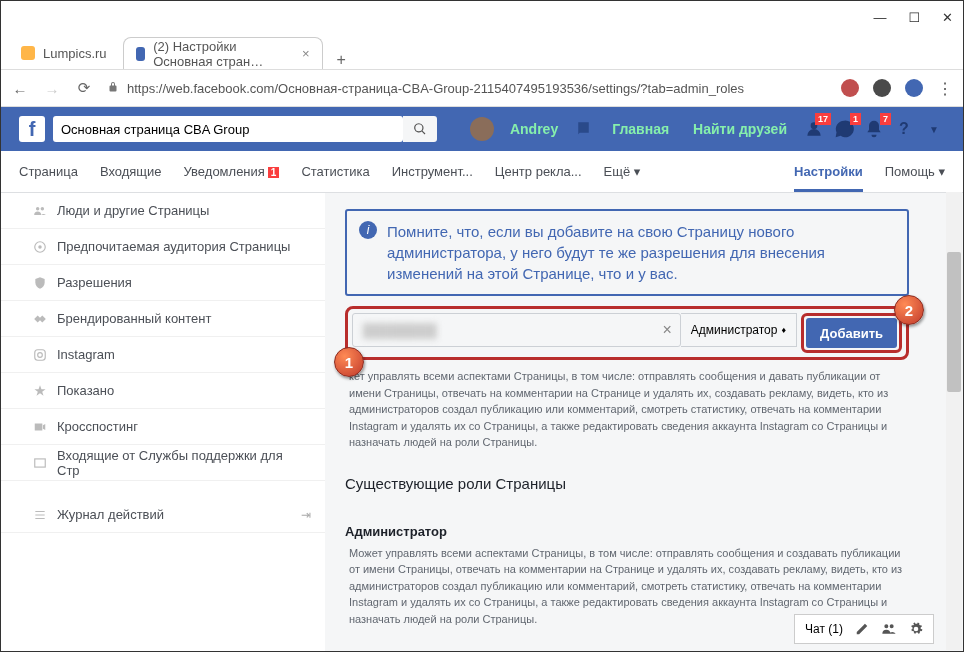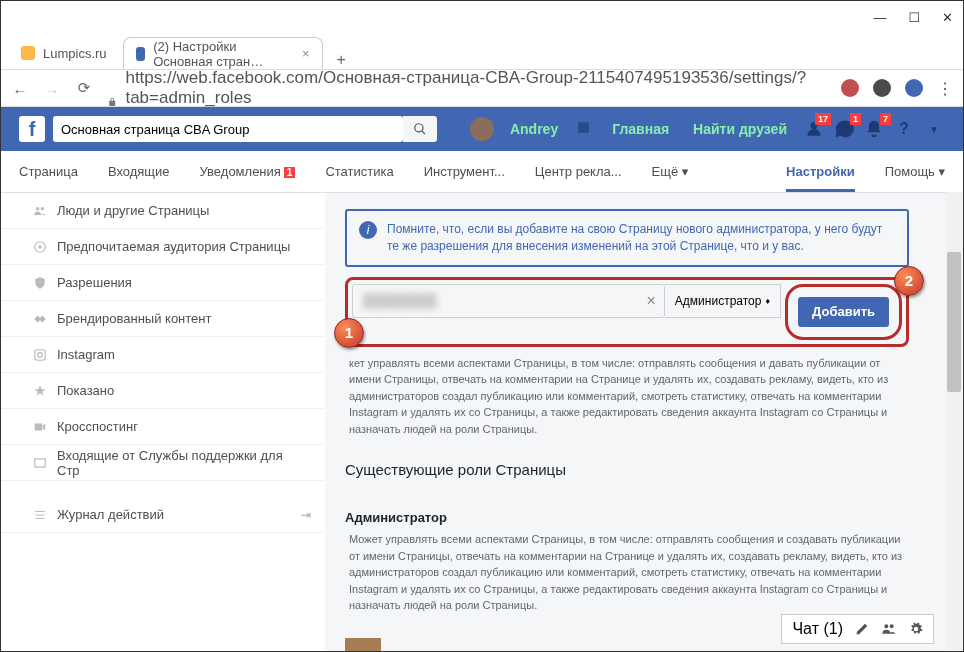--- a/index.html
+++ b/index.html
@@ -7,67 +7,67 @@
 .titlebar{height:32px;display:flex;align-items:center;justify-content:flex-end;padding:0 10px;gap:22px}
 .titlebar span{font-size:13px;color:#333}
 .tabbar{height:36px;display:flex;align-items:flex-end;padding:0 8px;gap:4px}
 .tab{height:32px;display:flex;align-items:center;padding:0 12px;gap:8px;border-radius:8px 8px 0 0;font-size:13px;color:#555;max-width:200px}
 .tab.active{background:#fff;border:1px solid #ccc;border-bottom:none}
 .tab-fav{width:14px;height:14px;border-radius:3px}
 .fav-l{background:#ffb648}
 .fav-f{background:#4267b2}
 .addrbar{height:38px;display:flex;align-items:center;padding:0 10px;gap:14px;border-bottom:1px solid #ddd;border-top:1px solid #ddd}
 .navbtn{width:18px;height:18px;display:flex;align-items:center;justify-content:center;color:#666;font-size:15px}
-.url{flex:1;display:flex;align-items:flex-end;gap:8px;font-size:17px;color:#555}
+.url{flex:1;display:flex;align-items:flex-start;gap:8px;font-size:13px;color:#555}
 .lock{width:12px;height:12px}
 .ext{width:18px;height:18px;border-radius:50%}
 .e1{background:#c14f4f}
 .e2{background:#4a4a4a}
 .e3{background:#4267b2}
 .dots{font-size:16px;color:#555}
 .fbhead{height:44px;background:#4267b2;display:flex;align-items:center;padding:0 18px;gap:8px}
 .fblogo{width:26px;height:26px;background:#fff;color:#4267b2;font-weight:bold;font-size:20px;display:flex;align-items:center;justify-content:center;border-radius:3px}
 .searchbox{flex:0 0 350px;height:26px;background:#fff;border-radius:3px;display:flex;padding:0 8px}
 .searchbox input{flex:1;border:none;outline:none;font-size:13px}
 .sbtn{width:34px;height:26px;background:#f5f6f7;display:flex;align-items:center;justify-content:center;margin-left:-8px;margin-right:auto;border-radius:0 3px 3px 0}
 .fblink{color:#86efac;font-size:14px;font-weight:600;padding:0 8px}
 .avatar{width:24px;height:24px;border-radius:50%;background:#8a6d5a}
 .notif{position:relative;width:22px;height:22px;display:flex;align-items:center;justify-content:center}
 .badge{position:absolute;top:-5px;right:-6px;background:#fa3e3e;color:#fff;font-size:9px;padding:1px 3px;border-radius:0;font-weight:bold}
-.pagenav{height:42px;background:#fff;border-bottom:1px solid #dddfe2;display:flex;align-items:center;padding:0 18px;gap:30px}
+.pagenav{height:42px;background:#fff;border-bottom:1px solid #dddfe2;display:flex;align-items:center;padding:0 18px;gap:22px}
 .pnav{font-size:13px;color:#4b4f56;position:relative}
 .pnav.sel{color:#4267b2;font-weight:600}
 .pnav.sel::after{content:'';position:absolute;bottom:-13px;left:0;right:0;height:3px;background:#4267b2}
 .nbadge{background:#fa3e3e;color:#fff;font-size:10px;padding:0 3px;margin-left:3px;font-weight:bold}
 .body{display:flex;height:calc(100% - 192px);background:#f5f6f7}
 .sidebar{width:324px;background:#fff}
 .sitem{height:36px;display:flex;align-items:center;padding:0 18px 0 56px;font-size:13px;color:#4b4f56;border-bottom:1px solid #f0f0f0;position:relative}
 .sicon{position:absolute;left:32px;width:14px;height:14px}
 .arrow{position:absolute;right:14px;color:#aaa;font-size:12px}
 .main{flex:1;padding:16px 54px 0 20px;overflow:hidden}
 .h1{font-size:15px;font-weight:bold;color:#1d2129;margin-bottom:14px}
 .infobox{border:2px solid #4267b2;border-radius:3px;padding:10px 12px;display:flex;gap:10px;margin-bottom:10px}
 .infoi{width:18px;height:18px;border-radius:50%;background:#4267b2;color:#fff;display:flex;align-items:center;justify-content:center;font-size:12px;font-style:italic;flex-shrink:0}
-.infot{font-size:12px;color:#4267b2;line-height:1.4}
+.infot{font-size:15px;color:#4267b2;line-height:1.4}
 .assign-row{border:3px solid #b82d2c;border-radius:8px;padding:4px;display:flex;gap:0;position:relative;margin-bottom:8px}
 .assign-input{flex:1;height:34px;border:1px solid #ccd0d5;border-radius:3px;padding:0 28px 0 10px;font-size:13px;color:#ccc;display:flex;align-items:center;position:relative}
 .clr{position:absolute;right:8px;color:#888;font-size:16px}
 .rolesel{height:34px;border:1px solid #ccd0d5;border-left:none;padding:0 10px;font-size:12px;display:flex;align-items:center;gap:4px}
-.addbtn{border:3px solid #b82d2c;border-radius:18px;margin-left:4px;padding:10px}
+.addbtn{border:3px solid #b82d2c;border-radius:6px;margin-left:4px;padding:2px}
 .addbtn-inner{height:30px;background:#4267b2;color:#fff;font-size:13px;font-weight:600;padding:0 14px;display:flex;align-items:center;border-radius:3px}
 .marker{position:absolute;width:30px;height:30px;border-radius:50%;background:radial-gradient(circle at 35% 30%,#ff8a55,#c0392b);border:1px solid #8a2a1f;color:#fff;font-weight:bold;font-size:15px;display:flex;align-items:center;justify-content:center;box-shadow:1px 2px 3px rgba(0,0,0,.4)}
 .m1{left:-14px;top:38px}
 .m2{right:-18px;top:-14px}
 .desc{font-size:11px;color:#616770;line-height:1.5;margin-bottom:24px;padding:0 4px}
 .h2{font-size:15px;font-weight:normal;color:#1d2129;margin-bottom:32px}
 .h3{font-size:13px;font-weight:bold;color:#1d2129;margin-bottom:6px}
 .user-row{display:flex;align-items:center;gap:10px;margin-top:12px}
 .uavatar{width:36px;height:36px;background:#a67c52}
 .uname{font-size:13px;font-weight:600;color:#365899}
-.chatbar{position:absolute;bottom:8px;right:30px;height:30px;background:#fff;border:1px solid #ccc;display:flex;align-items:center;padding:0 10px;gap:12px;font-size:16px}
+.chatbar{position:absolute;bottom:8px;right:30px;height:30px;background:#fff;border:1px solid #ccc;display:flex;align-items:center;padding:0 10px;gap:12px;font-size:12px}
 .scroll{position:absolute;right:2px;top:192px;bottom:2px;width:16px;background:#f1f1f1}
 .thumb{position:absolute;top:60px;width:14px;left:1px;height:140px;background:#c1c1c1;border-radius:2px}
 </style>
 </head>
 <body>
 
 <div class="titlebar">
   <span>—</span>
   <span>☐</span>
   <span>✕</span>

